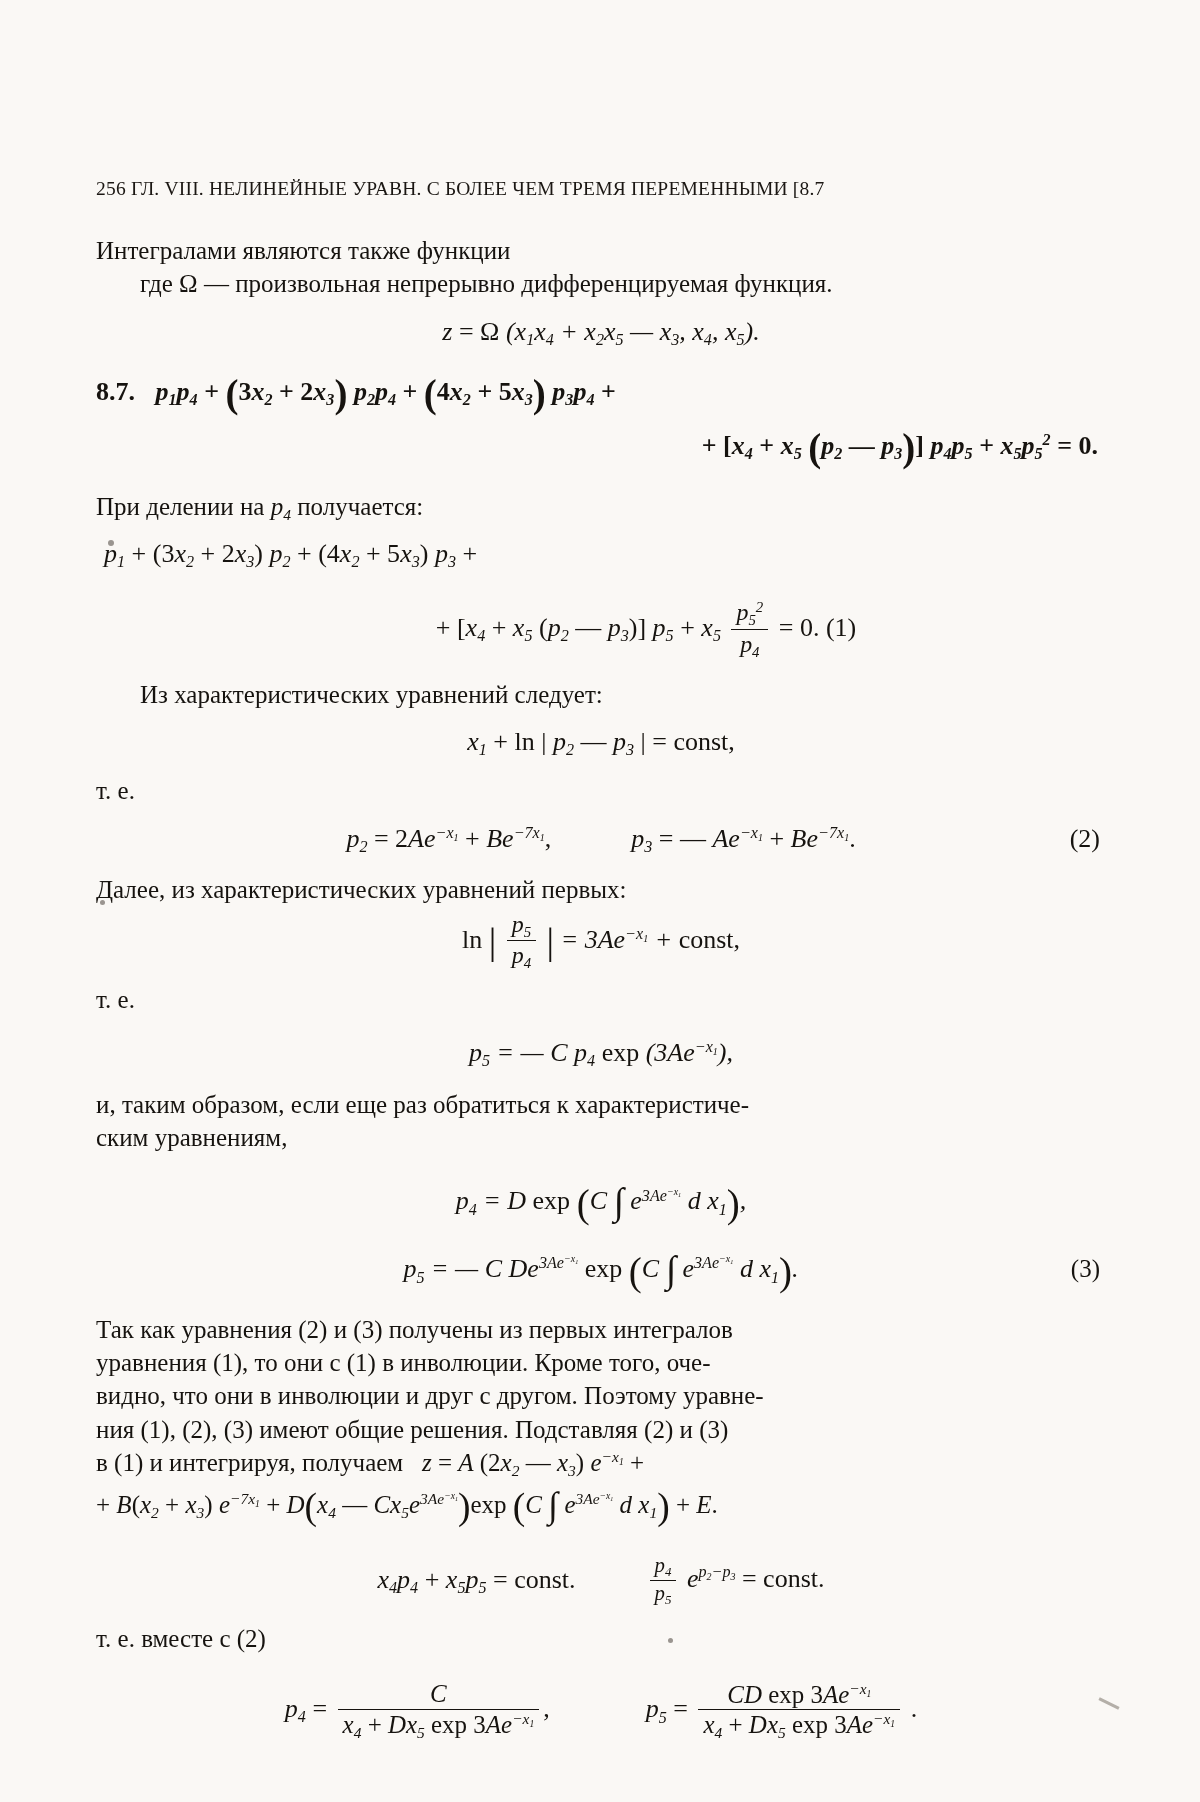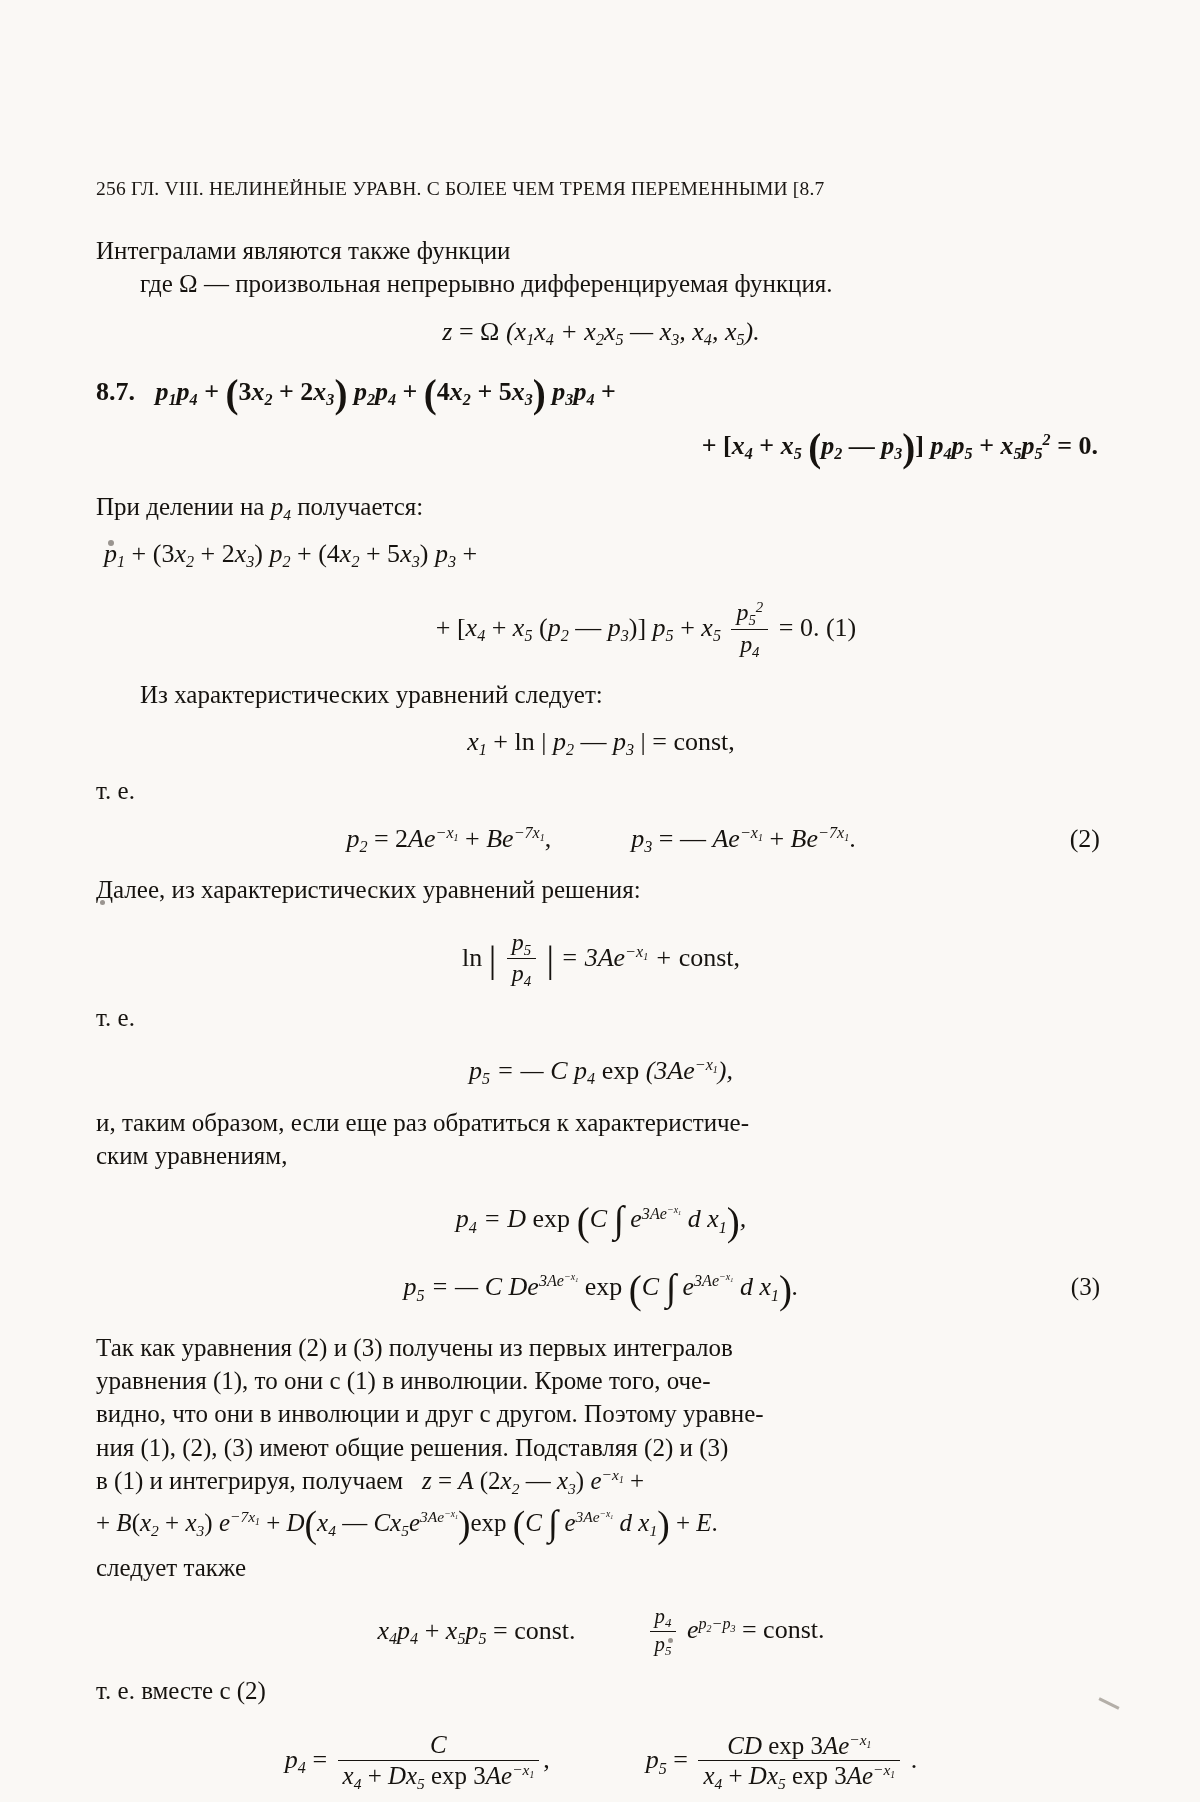--- a/index.html
+++ b/index.html
@@ -199,23 +199,23 @@
           <span class="ital">p</span><span class="sub">2</span> = 2<span class="ital">Ae</span><span class="sup">−<span class="ital">x</span><span class="sub">1</span></span>
           + <span class="ital">Be</span><span class="sup">−7<span class="ital">x</span><span class="sub">1</span></span>,
         </span>
         <span>
           <span class="ital">p</span><span class="sub">3</span> = — <span class="ital">Ae</span><span class="sup">−<span class="ital">x</span><span class="sub">1</span></span>
           + <span class="ital">Be</span><span class="sup">−7<span class="ital">x</span><span class="sub">1</span></span>.
         </span>
         <span class="tag" style="position:absolute; right:6px;">(2)</span>
       </div>
 
-      <p class="smallgap">Далее, из характеристических уравнений решения:</p>
-
-      <div class="eq" style="margin-top:22px;">
+      <p class="smallgap">Далее, из характеристических уравнений первых:</p>
+
+      <div class="eq" style="margin-top:4px;">
         <span class="upr">ln</span> <span class="bigbar">|</span>
         <span class="frac"><span class="n"><span class="ital">p</span><span class="sub">5</span></span><span class="d"><span class="ital">p</span><span class="sub">4</span></span></span>
         <span class="bigbar">|</span> = 3<span class="ital">Ae</span><span class="sup">−<span class="ital">x</span><span class="sub">1</span></span>
         + <span class="upr">const,</span>
       </div>
 
       <p class="tight">т. е.</p>
 
       <div class="eq" style="margin-top:20px;">
         <span class="ital">p</span><span class="sub">5</span> = — <span class="ital">C p</span><span class="sub">4</span>
@@ -254,21 +254,20 @@
       <p style="text-align:left;">
         + <span class="ital">B</span>(<span class="ital">x</span><span class="sub">2</span> + <span class="ital">x</span><span class="sub">3</span>)
         <span class="ital">e</span><span class="sup">−7<span class="ital">x</span><span class="sub">1</span></span>
         + <span class="ital">D</span><span class="bigpar">(</span><span class="ital">x</span><span class="sub">4</span>
         — <span class="ital">Cx</span><span class="sub">5</span><span class="ital">e</span><span class="sup">3<span class="ital">Ae</span><span class="sup">−<span class="ital">x</span><span class="sub">1</span></span></span><span class="bigpar">)</span><span class="upr">exp</span>
         <span class="bigpar">(</span><span class="ital">C</span> <span class="bigint">∫</span>
         <span class="ital">e</span><span class="sup">3<span class="ital">Ae</span><span class="sup">−<span class="ital">x</span><span class="sub">1</span></span></span>
         <span class="ital">d x</span><span class="sub">1</span><span class="bigpar">)</span> + <span class="ital">E</span>.
       </p>
 
-      <p>следует также</p>
 
       <div class="eqrow" style="gap:70px; margin-top:20px;">
         <span>
           <span class="ital">x</span><span class="sub">4</span><span class="ital">p</span><span class="sub">4</span>
           + <span class="ital">x</span><span class="sub">5</span><span class="ital">p</span><span class="sub">5</span>
           <span class="upr">= const.</span>
         </span>
         <span>
           <span class="frac" style="font-size:0.8em;"><span class="n"><span class="ital">p</span><span class="sub">4</span></span><span class="d"><span class="ital">p</span><span class="sub">5</span></span></span>
           <span class="ital">e</span><span class="sup"><span class="ital">p</span><span class="sub">2</span>−<span class="ital">p</span><span class="sub">3</span></span>

